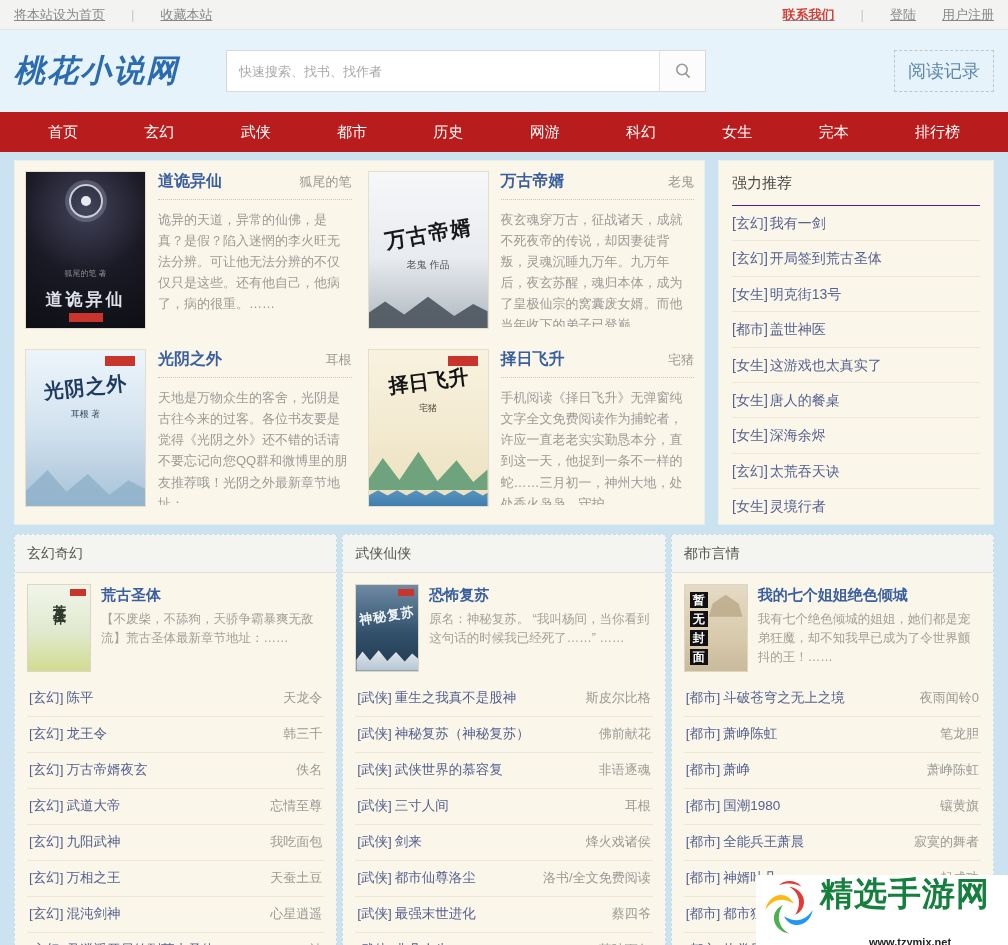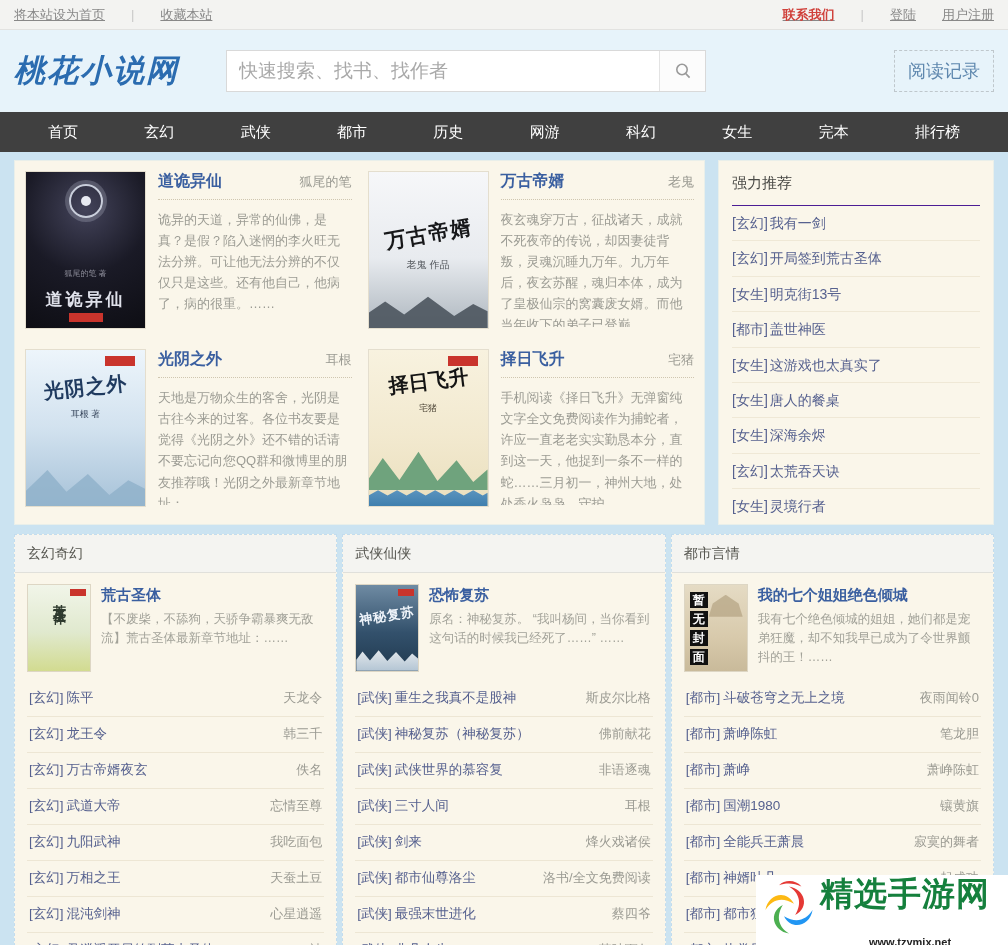--- a/index.html
+++ b/index.html
@@ -13,30 +13,30 @@
   .topbar .grp { display:flex; align-items:center; gap:26px;text-decoration:underline; }
   .topbar .lnk { color:#888; cursor:pointer; }
   .topbar .lnk.red { color:#D0413B; font-weight:bold; }
   .topbar .sep { color:#C8C8C8; }
 
   
   .header { height:82px; background:#E7F3FA; display:flex; align-items:center; padding:0 14px; }
   .logo { font-family:"DejaVu Serif","Liberation Serif",serif; font-style:italic; font-weight:bold;
           font-size:31px; color:#2B6CB0; letter-spacing:2px; width:212px; cursor:pointer; }
   .searchbox { width:480px; height:42px; background:#fff; border:1px solid #D9D9D9; display:flex; }
-  .searchbox input { flex:1; border:0; outline:none; padding:0 12px; font-size:19px; color:#444;
+  .searchbox input { flex:1; border:0; outline:none; padding:0 12px; font-size:13px; color:#444;
                      font-family:inherit; background:transparent; }
   .searchbox input::placeholder { color:#A9A9A9; }
   .search-btn { width:46px; border-left:1px solid #E3E3E3; background:#FCFCFC; display:flex;
                 align-items:center; justify-content:center; cursor:pointer; }
   .read-log { margin-left:auto; border:1px dashed #BFC7CC; color:#5E87AE; font-size:18px;
               padding:8px 13px; cursor:pointer; }
 
   
-  .nav { height:40px; background:#404040; display:flex; align-items:center;
+  .nav { height:40px; background:#b91c1c; display:flex; align-items:center;
          justify-content:space-between; padding:0 42px; }
   .nav-item { color:#fff; font-size:15px; cursor:pointer; padding:0 6px; line-height:40px; }
 
   
   .wrap { padding:0 14px; margin-top:8px; display:flex; gap:13px; }
   .panel { background:#FAF6EA; border:1px solid #E9EFEA; }
 
   
   .featured { width:691px; padding:10px; display:grid; grid-template-columns:1fr 1fr;
               column-gap:16px; row-gap:14px; }

